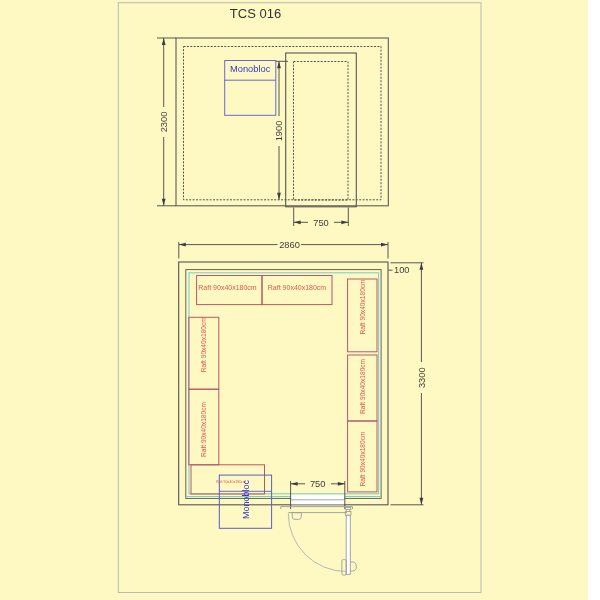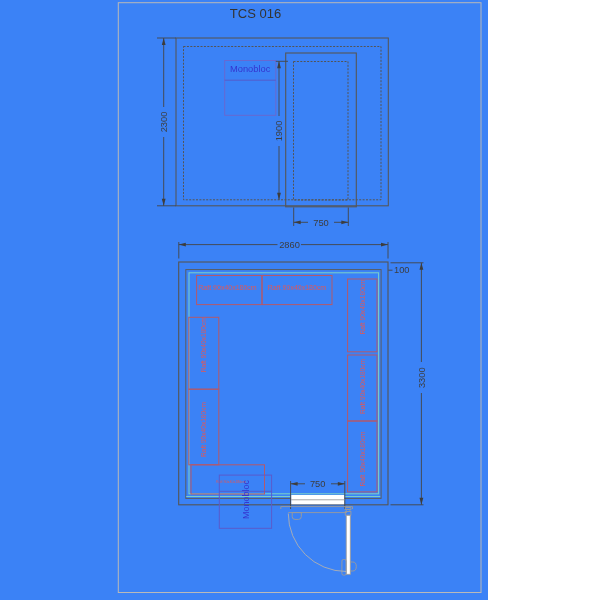--- a/index.html
+++ b/index.html
@@ -1,16 +1,16 @@
 <!DOCTYPE html>
 <html><head>
 <meta charset="utf-8">
 <style>
   html,body{margin:0;padding:0;background:#fff;}
-  .wrap{position:relative;width:488px;height:600px;background:#3b82f6;overflow:hidden;}
+  .wrap{position:relative;width:588px;height:600px;background:#fef9c3;overflow:hidden;}
   svg{position:absolute;left:0;top:0;}
   text{font-family:"Liberation Sans", sans-serif;}
 </style>
 </head>
 <body>
 <div class="wrap">
 <svg width="600" height="600" viewBox="0 0 600 600">
 
   <rect x="118.3" y="2.7" width="362.7" height="589.8" fill="none" stroke="#b9b9b9" stroke-width="1"></rect>
 

